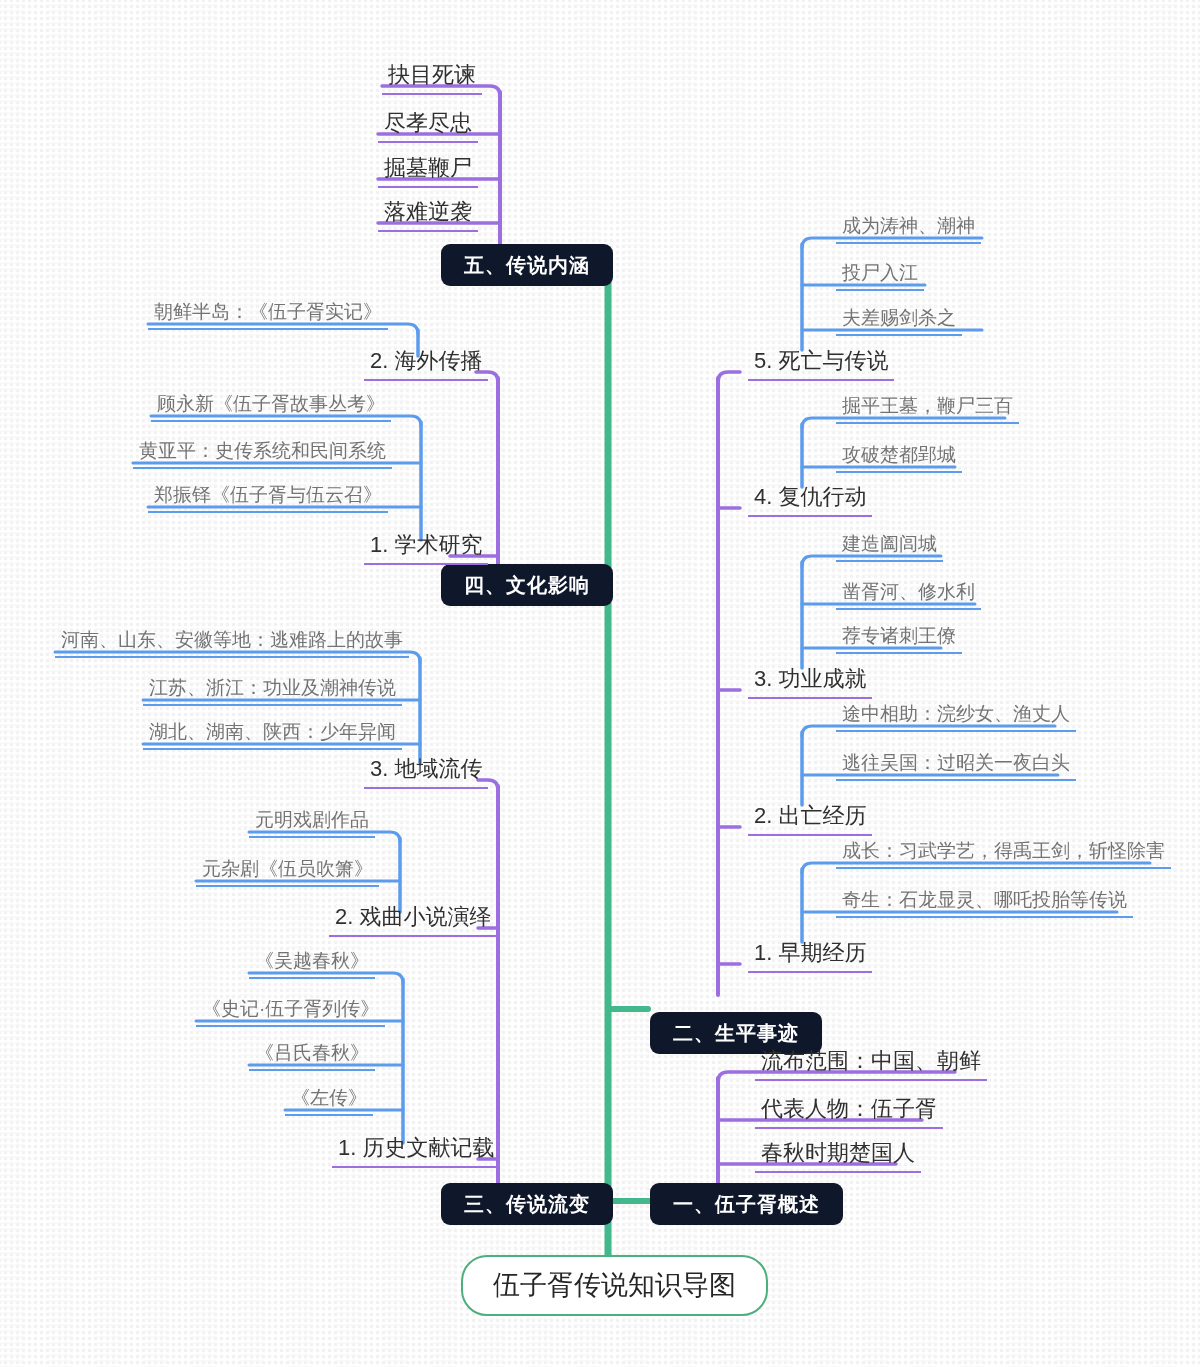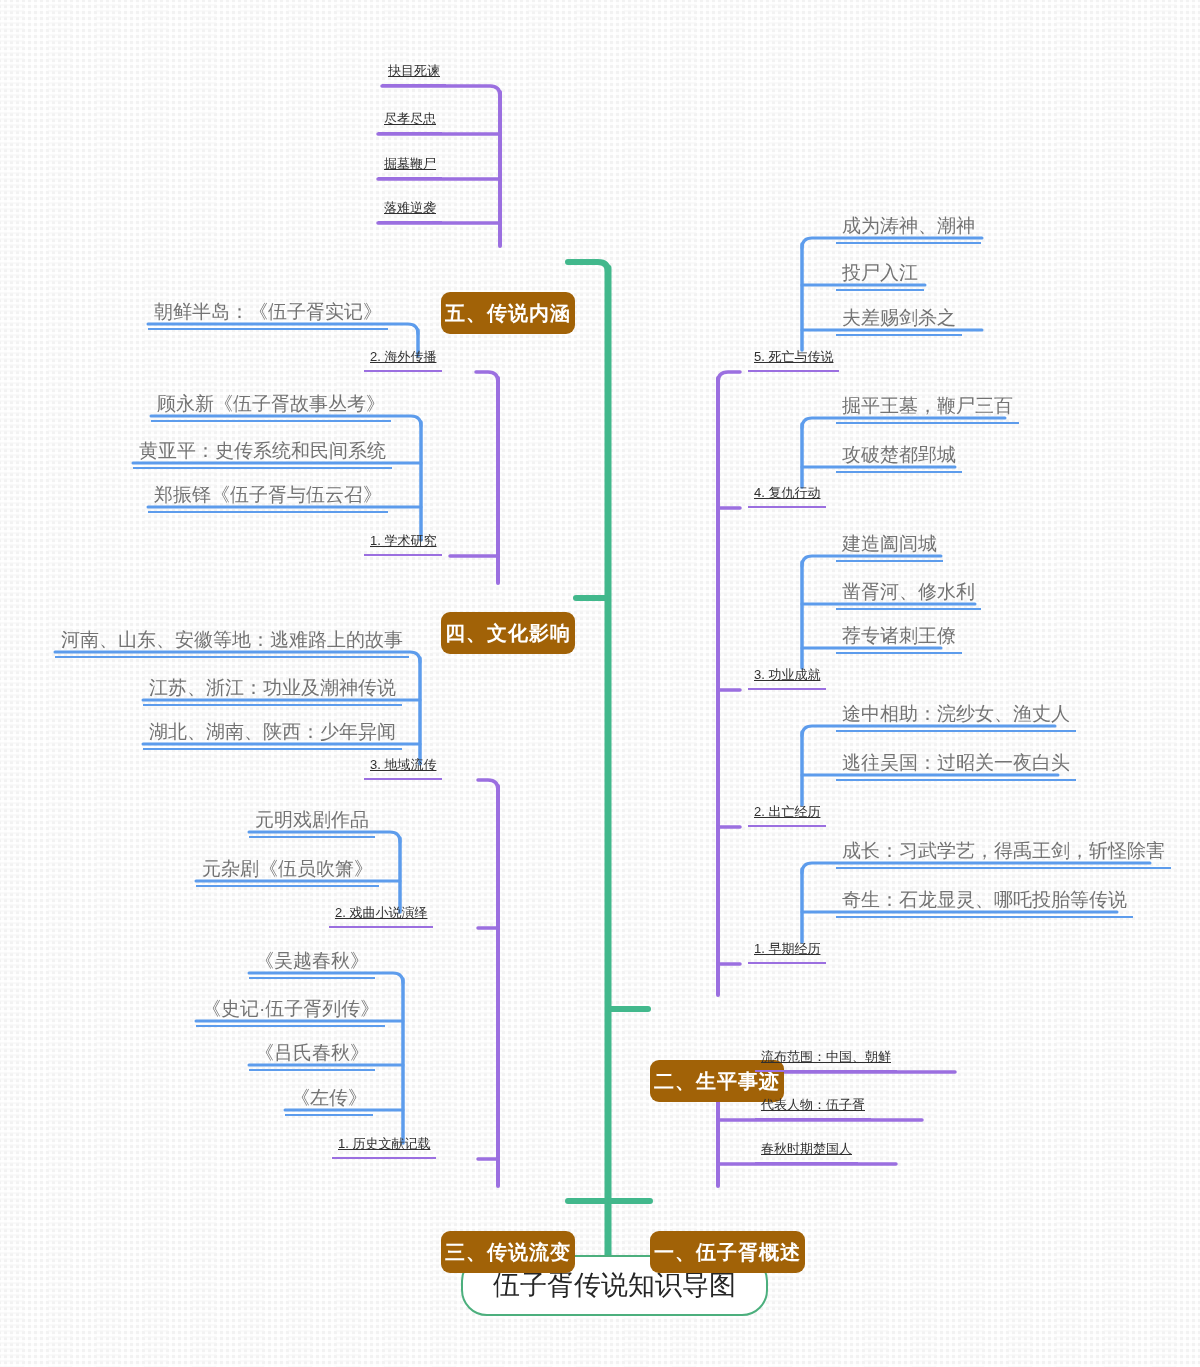--- a/index.html
+++ b/index.html
@@ -28,28 +28,28 @@
   .node{position:absolute;white-space:nowrap;}
 
   
   .root{
     background:#ffffff;border:2px solid #4caf7d;border-radius:26px;
     color:#262626;font-size:27px;line-height:1;padding:15px 30px;
     box-sizing:border-box;
   }
   
   .lv1{
-    background:#a16207;border-radius:9px;color:#ffffff;
-    font-size:20px;line-height:1;padding:11px 4px;box-sizing:border-box;
-    font-weight:bold;letter-spacing:1px;margin-top:48px;
+    background:#0f172a;border-radius:9px;color:#ffffff;
+    font-size:20px;line-height:1;padding:11px 23px;box-sizing:border-box;
+    font-weight:bold;letter-spacing:1px;
   }
   
   .lv2{
-    color:#2f2f2f;font-size:13px;line-height:1;
-    padding:4px 6px 7px 6px;border-bottom:2.5px solid #9b6fe0;box-sizing:border-box;text-decoration:underline;
+    color:#2f2f2f;font-size:22px;line-height:1;
+    padding:4px 6px 7px 6px;border-bottom:2.5px solid #9b6fe0;box-sizing:border-box;
   }
   
   .lv3{
     color:#737373;font-size:19px;line-height:1;
     padding:4px 6px 7px 6px;border-bottom:2.5px solid #5d9cec;box-sizing:border-box;
   }
 </style>
 </head>
 <body>
 

